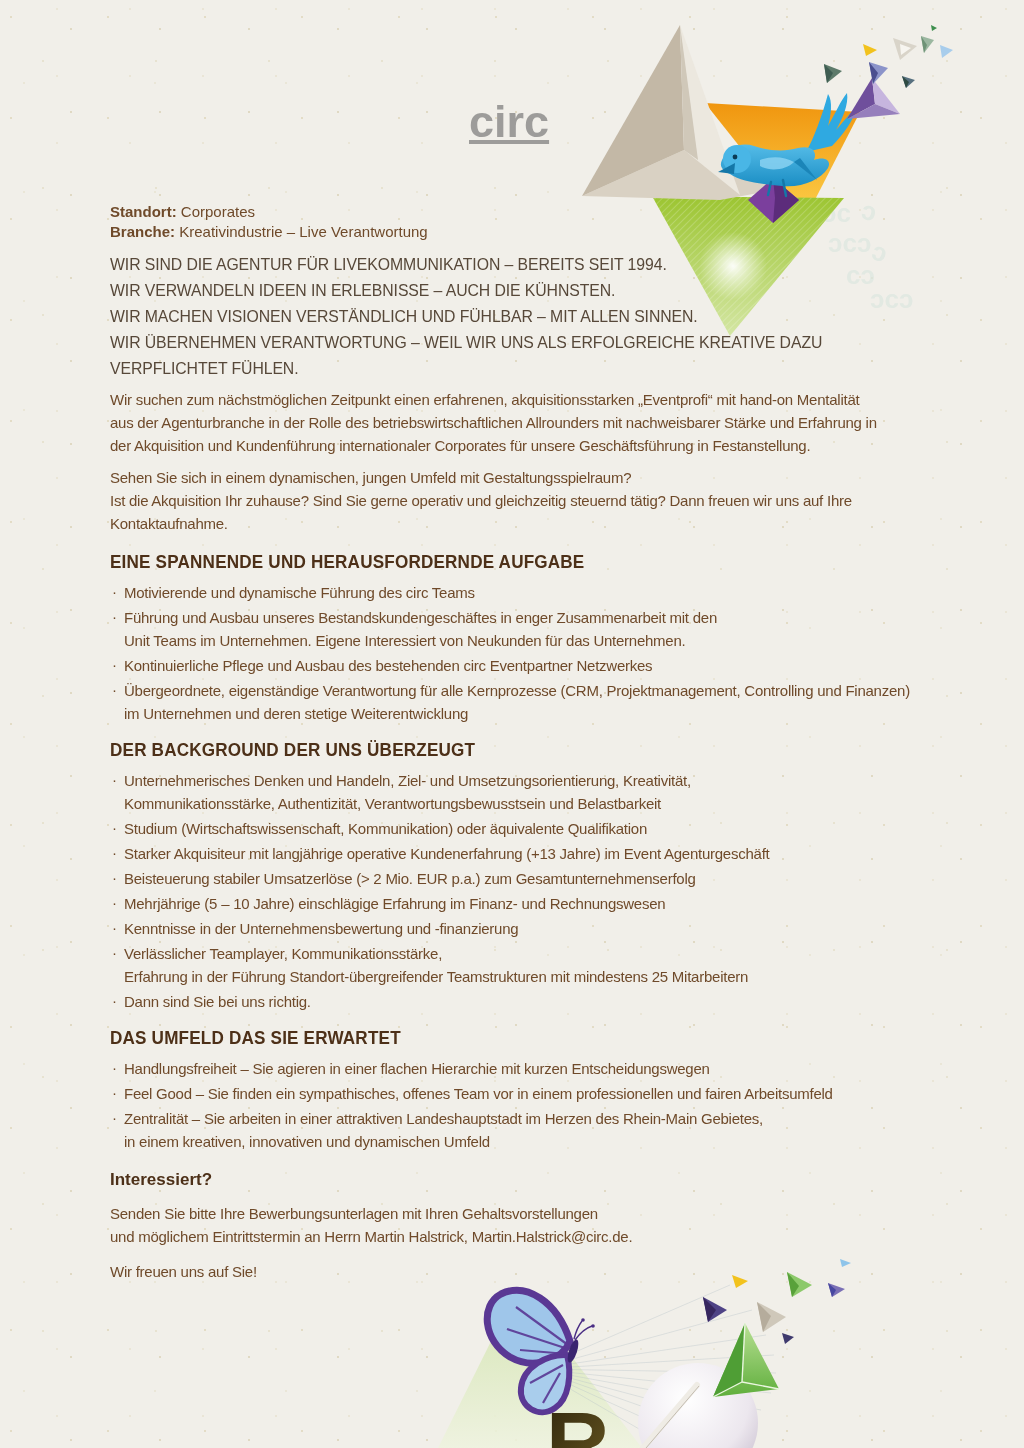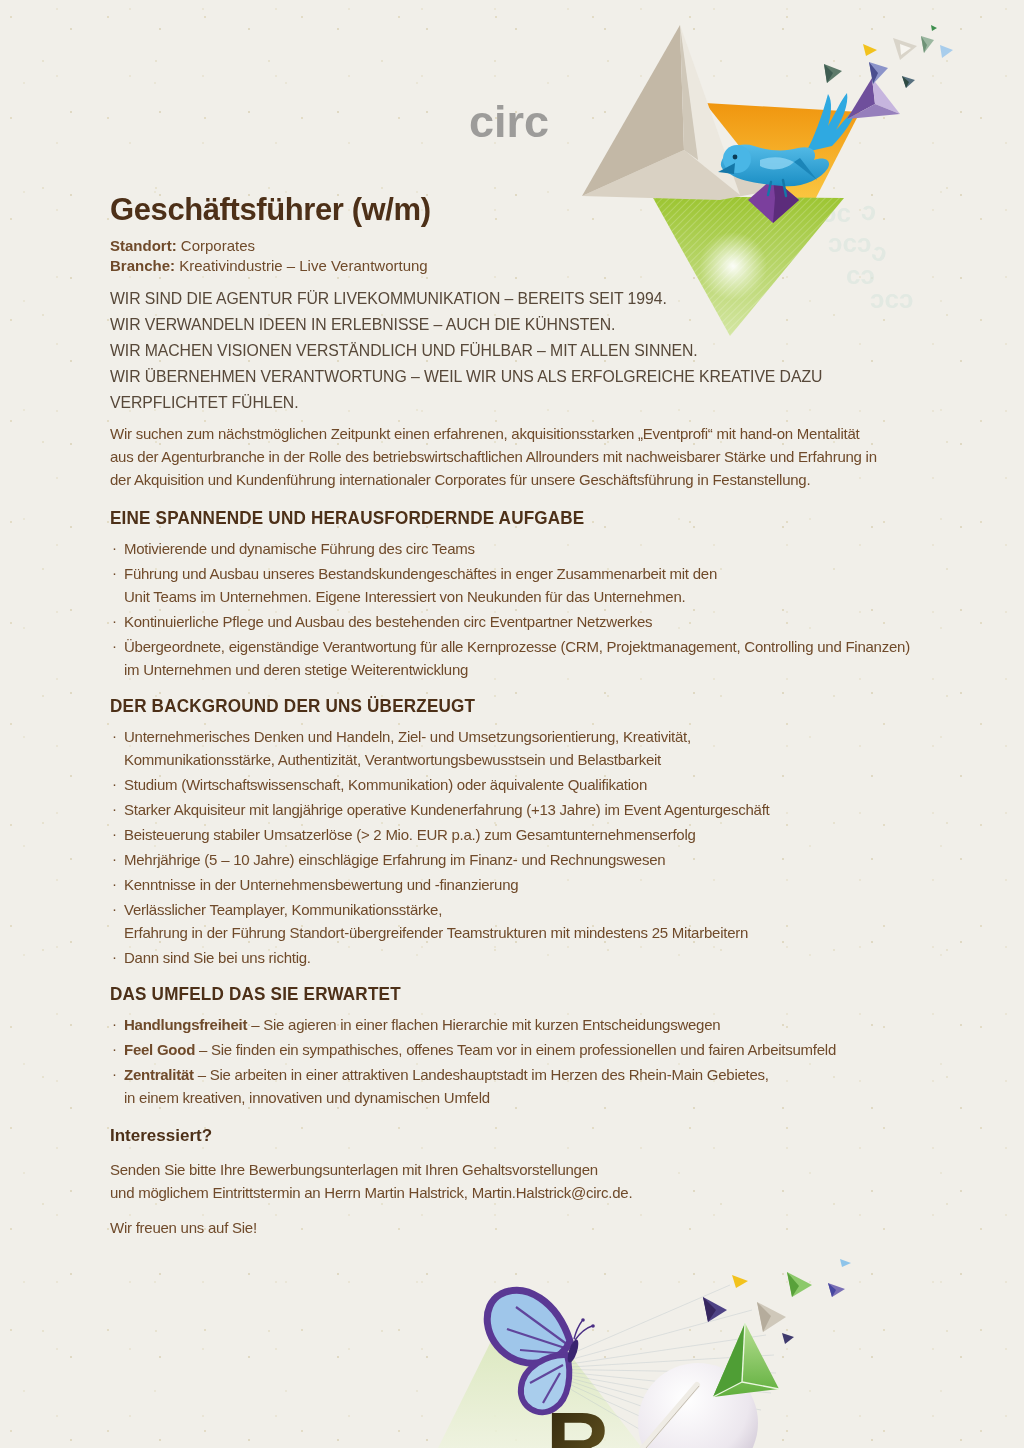--- a/index.html
+++ b/index.html
@@ -24,20 +24,21 @@
       radial-gradient(circle at 43px 61px, #e0d8bd .8px, transparent 1.1px),
       radial-gradient(circle at 71px 29px, #d2c6a3 .7px, transparent 1px),
       radial-gradient(circle at 24px 83px, #e6dfc9 .9px, transparent 1.2px),
       radial-gradient(circle at 57px 9px, #ddd3b4 .6px, transparent .9px);
     background-size:97px 101px,113px 127px,89px 83px,131px 109px,73px 67px;
   }
   .logo{
     position:absolute;left:469px;top:99px;
     font-size:45px;font-weight:bold;line-height:45px;letter-spacing:0;
     color:var(--logo-gray);
+    text-decoration:underline;
   }
   .deco-top{position:absolute;left:570px;top:0;}
   .deco-bottom{position:absolute;left:430px;top:1255px;}
   .content{position:absolute;left:110px;top:0;width:850px;padding-top:193px;color:var(--body-brown);}
   h1{
     margin:0;font-size:31px;line-height:34px;font-weight:bold;
     color:var(--heading-brown);letter-spacing:-0.4px;
   }
   .meta{margin-top:9px;font-size:15px;line-height:20px;}
   .meta-line strong{font-weight:bold;margin-top:12px;}
@@ -50,21 +51,21 @@
   .sec-h{
     margin:14px 0 0;font-size:18px;line-height:22px;font-weight:bold;
     color:var(--heading-brown);letter-spacing:.2px;
     transform:scaleX(.95);transform-origin:0 0;
   }
   .sec:first-child .sec-h{margin-top:16px;}
   .bullets{list-style:none;margin:8px 0 0;padding:0;font-size:15px;line-height:23px;letter-spacing:-0.25px;}
   .bullets li{position:relative;padding-left:14px;margin:0 0 2px;}
   .bullets .dot{position:absolute;left:2px;top:-1px;color:var(--body-brown);}
   .bullets .btxt{white-space:pre-line;}
-  .bullets .btxt strong{font-weight:bold;}
+  .bullets .btxt strong{font-weight:normal;}
   .closing-h{margin:16px 0 0;font-size:17px;line-height:22px;font-weight:bold;color:var(--heading-brown);}
   .closing-p{margin-top:11px;}
   .farewell{margin-top:12px;}
 </style>
 </head>
 <body>
 
 <div class="page">
 
   <svg class="deco-top" width="454" height="345" viewBox="0 0 454 345">
@@ -153,35 +154,36 @@
       <polygon points="299,62 318,68 303,84" fill="#8b93c9"></polygon>
       <polygon points="299,62 308,73 303,84" fill="#4a4e8f"></polygon>
       <polygon points="332,76 345,80 336,88" fill="#57707f"></polygon>
       <polygon points="332,76 339,82 336,88" fill="#2e4a42"></polygon>
     </g>
   </svg>
 
   <div class="logo">circ</div>
 
   <div class="content">
-    <h1>Geschäftsführer (w/m)</h1>
     <div class="meta" id="meta">
         <div class="meta-line"><strong>Standort:</strong><span> Corporates</span></div>
         <div class="meta-line"><strong>Branche:</strong><span> Kreativindustrie – Live Verantwortung</span></div>
       </div>
     <div class="claims" id="claims">
         <div class="claim-line">WIR SIND DIE AGENTUR FÜR LIVEKOMMUNIKATION – BEREITS SEIT 1994.</div>
         <div class="claim-line">WIR VERWANDELN IDEEN IN ERLEBNISSE – AUCH DIE KÜHNSTEN.</div>
         <div class="claim-line">WIR MACHEN VISIONEN VERSTÄNDLICH UND FÜHLBAR – MIT ALLEN SINNEN.</div>
         <div class="claim-line">WIR ÜBERNEHMEN VERANTWORTUNG – WEIL WIR UNS ALS ERFOLGREICHE KREATIVE DAZU VERPFLICHTET FÜHLEN.</div>
       </div>
     <div id="intro">
         <p class="body-p">Wir suchen zum nächstmöglichen Zeitpunkt einen erfahrenen, akquisitionsstarken „Eventprofi“ mit hand-on Mentalität
 aus der Agenturbranche in der Rolle des betriebswirtschaftlichen Allrounders mit nachweisbarer Stärke und Erfahrung in
 der Akquisition und Kundenführung internationaler Corporates für unsere Geschäftsführung in Festanstellung.</p>
+        <p class="body-p">Sehen Sie sich in einem dynamischen, jungen Umfeld mit Gestaltungsspielraum?
+Ist die Akquisition Ihr zuhause? Sind Sie gerne operativ und gleichzeitig steuernd tätig? Dann freuen wir uns auf Ihre Kontaktaufnahme.</p>
       </div>
     <div id="sections">
         <div class="sec">
           <h2 class="sec-h">EINE SPANNENDE UND HERAUSFORDERNDE AUFGABE</h2>
           <ul class="bullets">
             <li><span class="dot">·</span><span class="btxt">Motivierende und dynamische Führung des circ Teams</span></li>
             <li><span class="dot">·</span><span class="btxt">Führung und Ausbau unseres Bestandskundengeschäftes in enger Zusammenarbeit mit den
 Unit Teams im Unternehmen. Eigene Interessiert von Neukunden für das Unternehmen.</span></li>
             <li><span class="dot">·</span><span class="btxt">Kontinuierliche Pflege und Ausbau des bestehenden circ Eventpartner Netzwerkes</span></li>
             <li><span class="dot">·</span><span class="btxt">Übergeordnete, eigenständige Verantwortung für alle Kernprozesse (CRM, Projektmanagement, Controlling und Finanzen)

